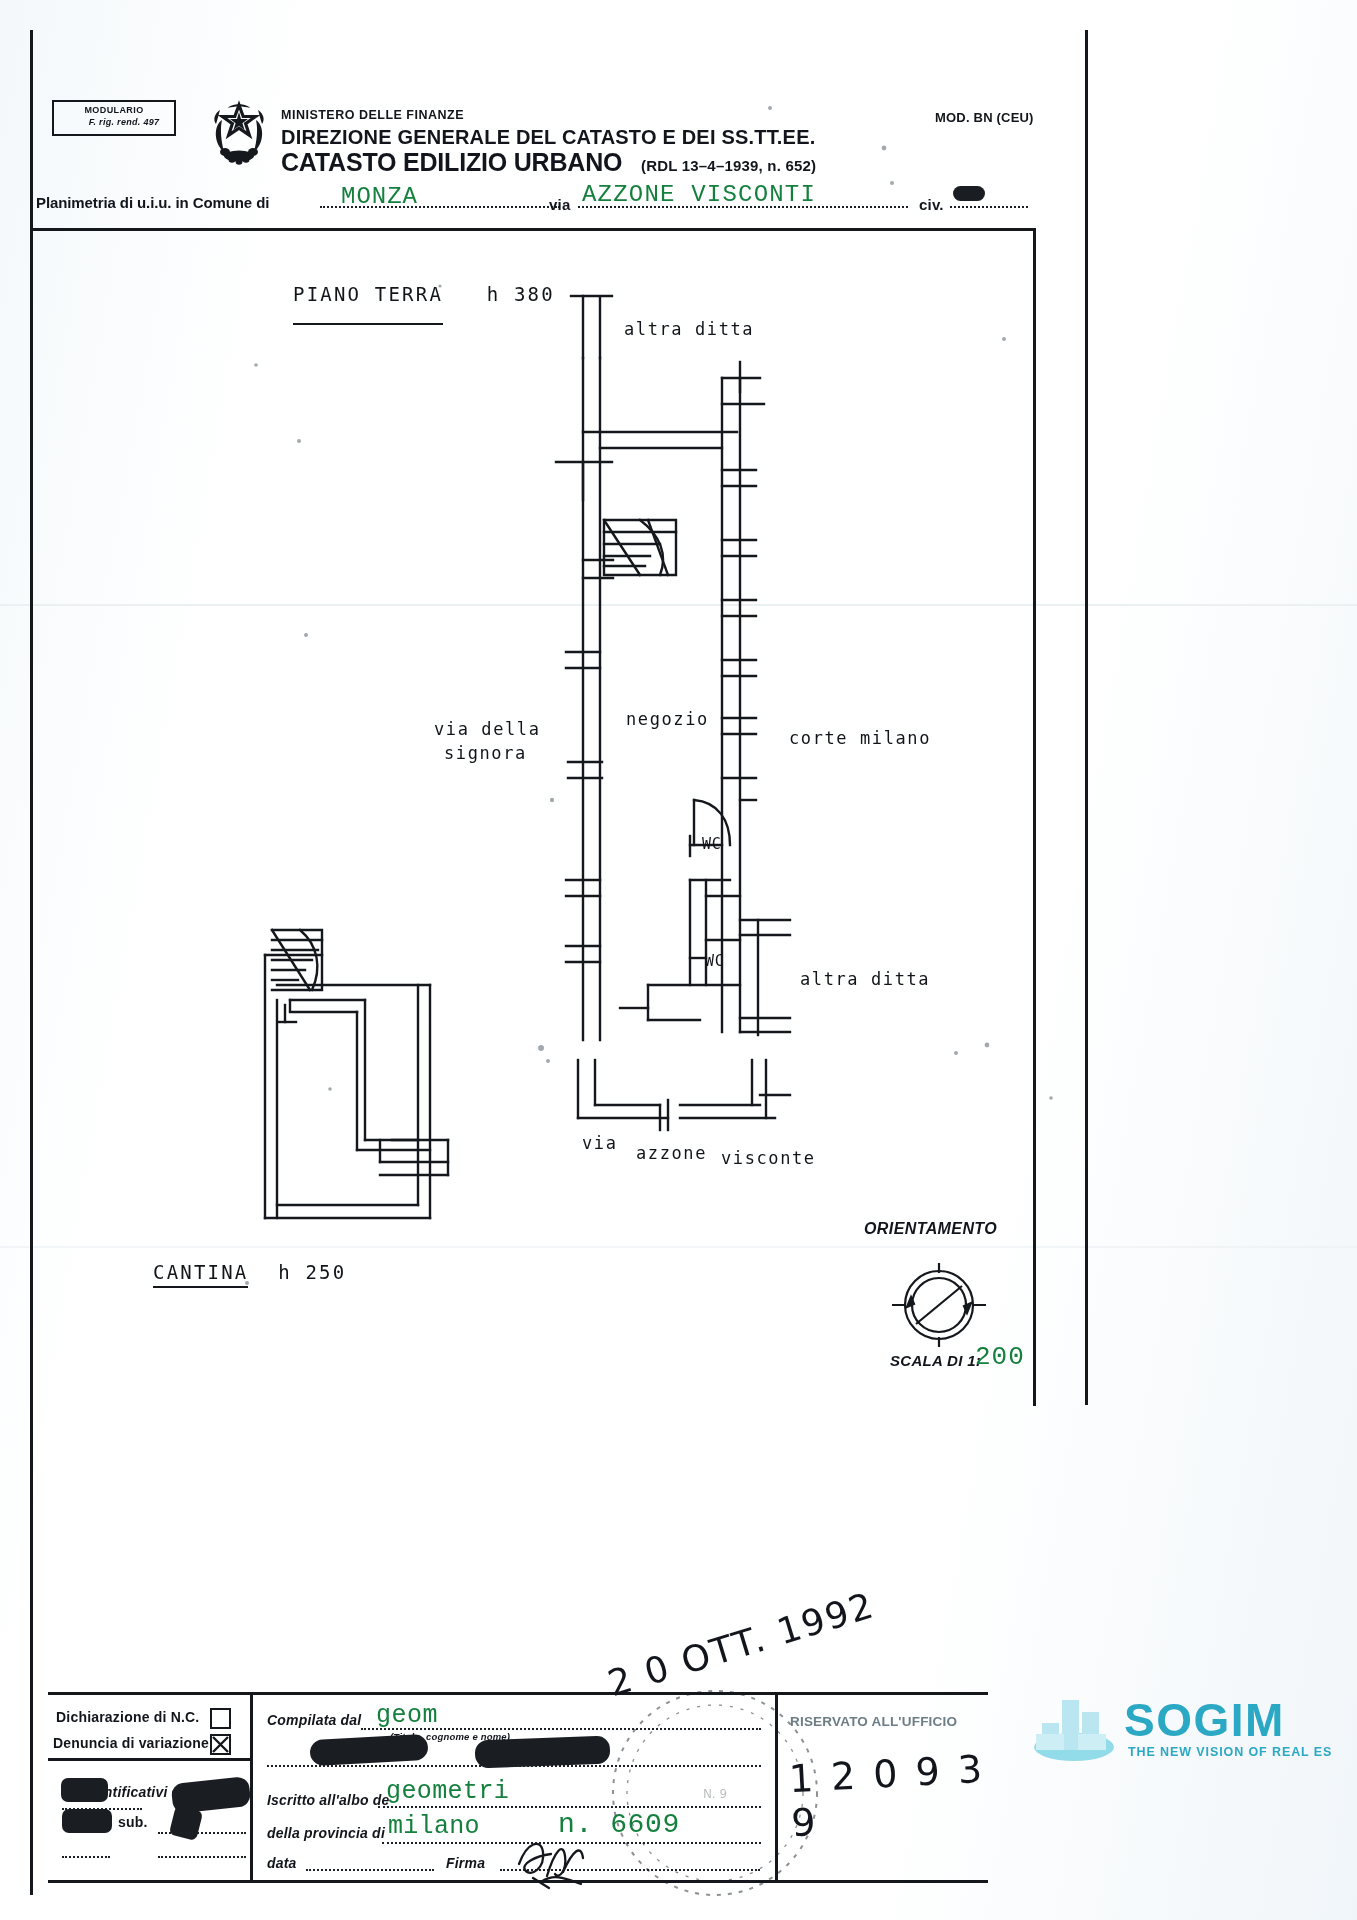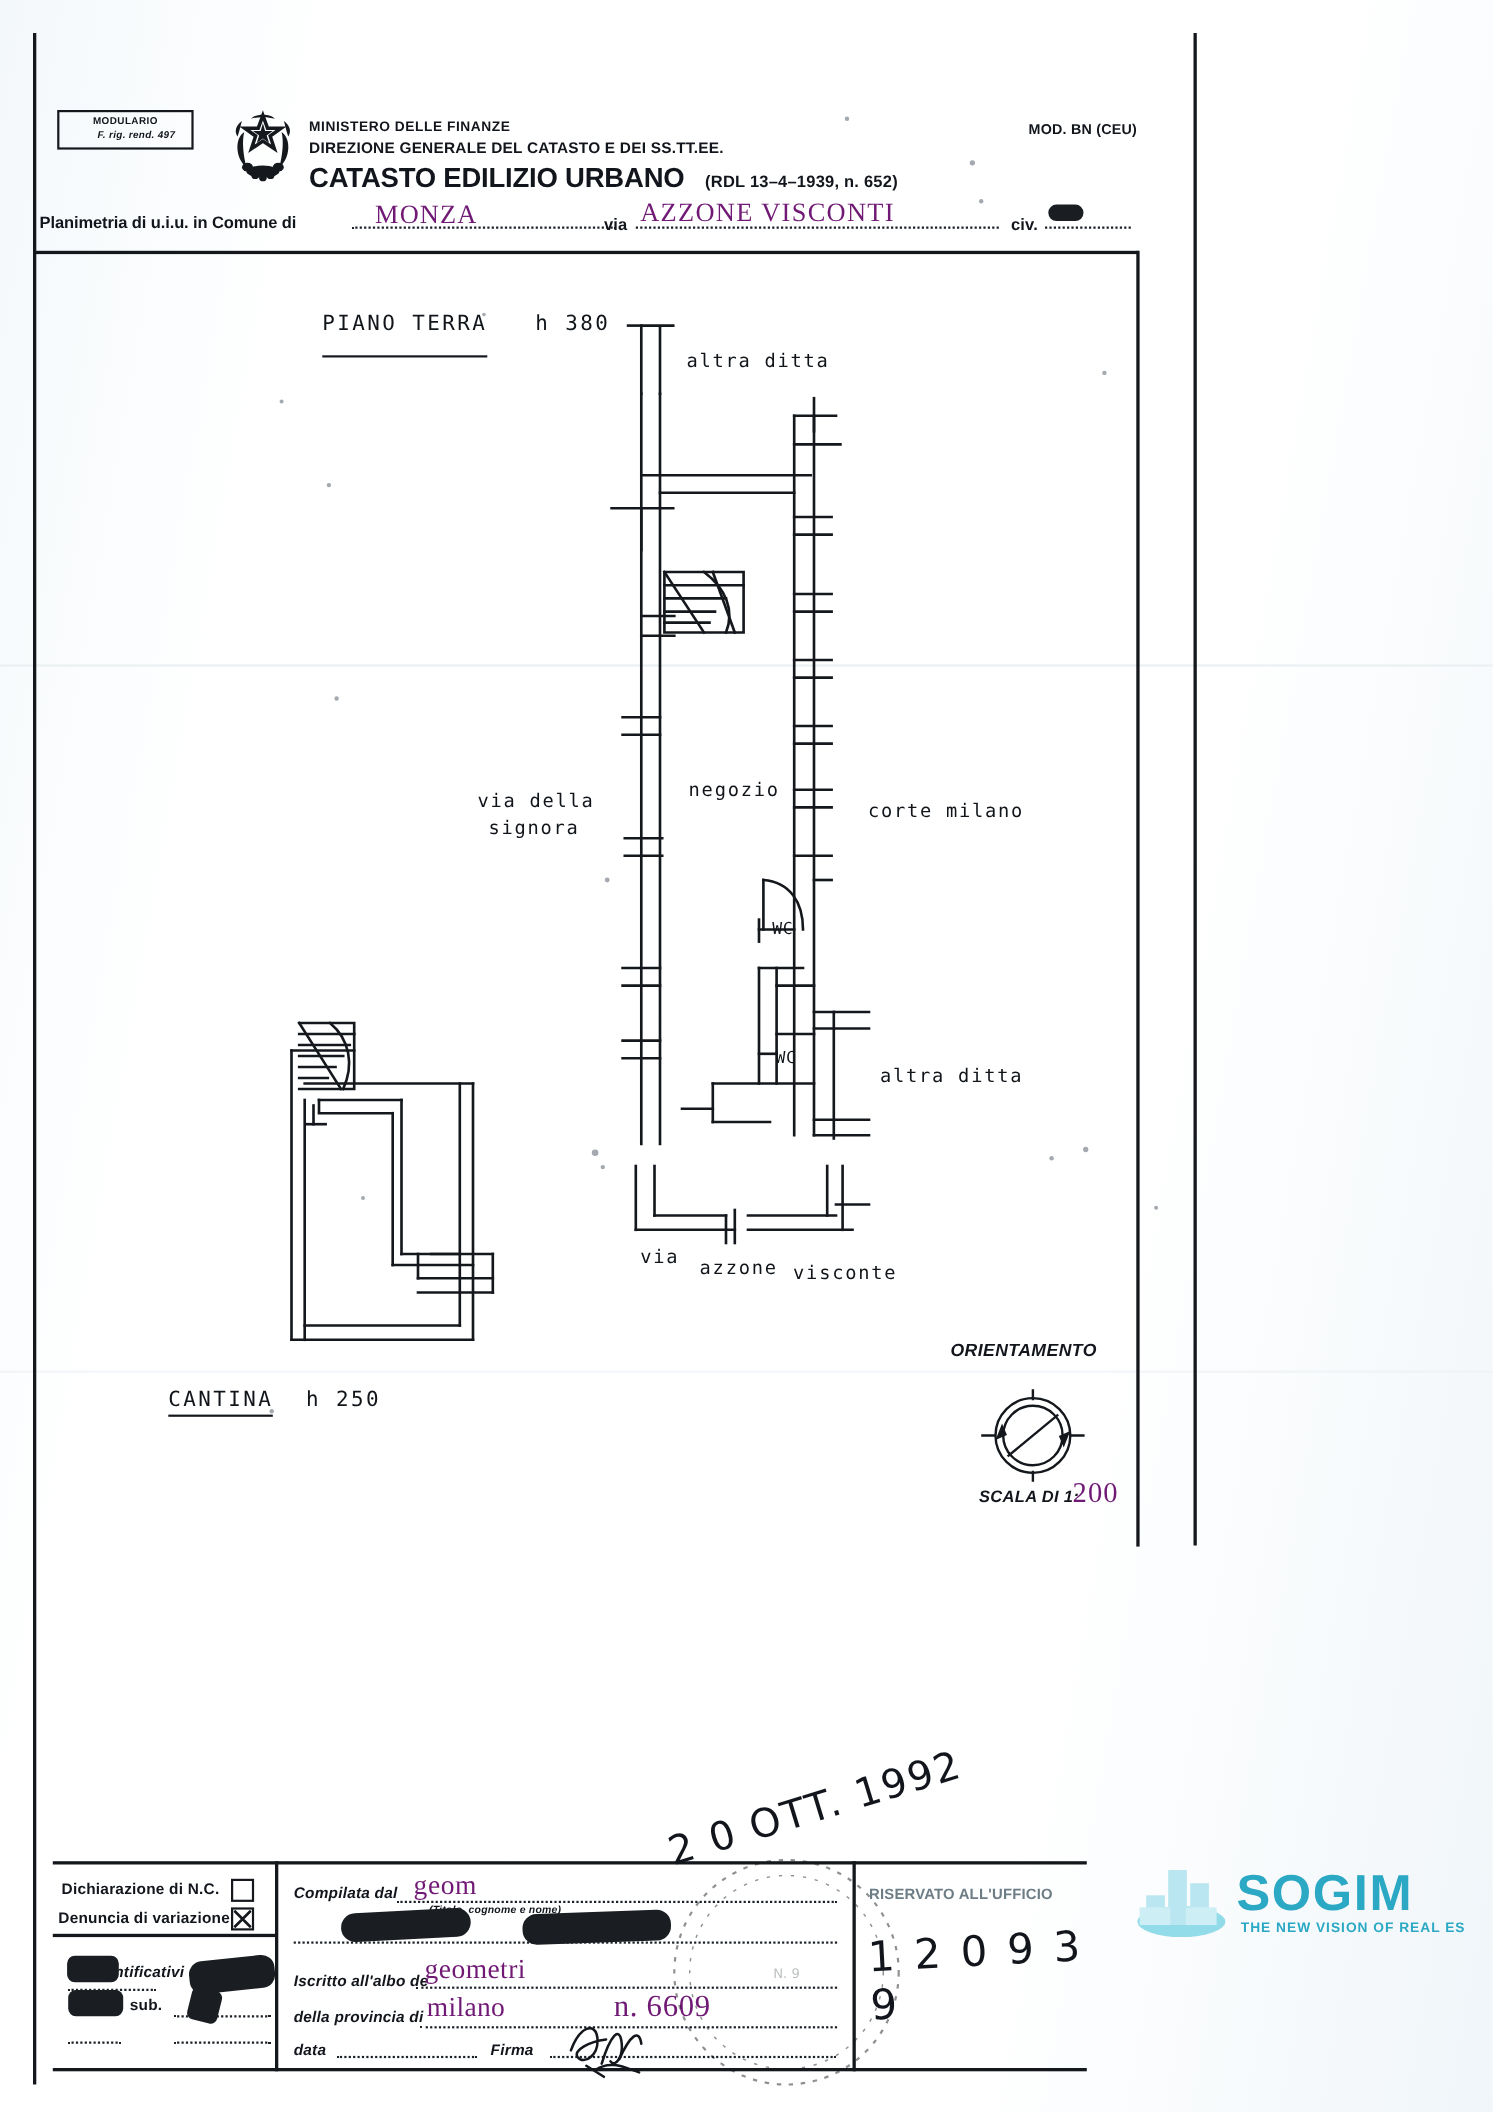--- a/index.html
+++ b/index.html
@@ -12,21 +12,21 @@
      background:linear-gradient(100deg,#f2f7fa 0%,#ffffff 18%,#ffffff 72%,#eef4f8 100%);
      opacity:.85;pointer-events:none;}
   .fold{position:absolute;left:0;width:100%;height:2px;background:#e9eef2;opacity:.9;}
 
   
   .vline{position:absolute;background:#14181d;}
   .hline{position:absolute;background:#14181d;}
 
   
   .print{font-family:"Liberation Sans",sans-serif;font-weight:bold;letter-spacing:.2px;}
-  .hand{font-family:Liberation Serif, serif;font-weight:400;color:#701a75;}
+  .hand{font-family:Liberation Mono, monospace;font-weight:400;color:#15803d;}
   .ital{font-style:italic;font-weight:bold;}
 
   .lbl{position:absolute;white-space:nowrap;}
 
   
   #modulario{position:absolute;left:52px;top:100px;width:120px;height:32px;
     border:2px solid #14181d;border-right-width:2px;}
   #modulario .m1{position:absolute;left:0;right:0;top:3px;text-align:center;
     font-size:9px;font-weight:bold;letter-spacing:.4px;}
   #modulario .m2{position:absolute;left:0;right:0;top:15px;text-align:center;
@@ -83,21 +83,21 @@
         <ellipse cx="45" cy="52" rx="5" ry="4"></ellipse>
         <ellipse cx="24" cy="60" rx="3.4" ry="2.8"></ellipse>
         <ellipse cx="38" cy="60" rx="3.4" ry="2.8"></ellipse>
         <ellipse cx="31" cy="62" rx="3.4" ry="2.8"></ellipse>
         <path d="M20 8 C24 3, 38 3, 42 8 C36 6, 26 6, 20 8 Z"></path>
       </g>
     </svg>
   </div>
 
   <div class="lbl print" style="left:281px;top:108px;font-size:12.5px;letter-spacing:.5px;">MINISTERO DELLE FINANZE</div>
-  <div class="lbl print" style="left:281px;top:126px;font-size:14px;letter-spacing:.2px;">DIREZIONE GENERALE DEL CATASTO E DEI SS.TT.EE.</div>
+  <div class="lbl print" style="left:281px;top:126px;font-size:20px;letter-spacing:.2px;">DIREZIONE GENERALE DEL CATASTO E DEI SS.TT.EE.</div>
   <div class="lbl print" style="left:281px;top:148px;font-size:25px;letter-spacing:-.2px;">CATASTO EDILIZIO URBANO</div>
   <div class="lbl print" style="left:641px;top:157px;font-size:15px;">(RDL 13–4–1939, n. 652)</div>
   <div class="lbl print" style="left:935px;top:110px;font-size:13px;">MOD. BN (CEU)</div>
 
   <div class="lbl print" style="left:36px;top:194px;font-size:15px;letter-spacing:-.1px;">Planimetria di u.i.u. in Comune di</div>
   <div class="lbl" style="left:320px;top:206px;width:240px;border-bottom:2px dotted #1b2026;"></div>
   <div class="lbl hand" style="left:341px;top:183px;font-size:24px;letter-spacing:1px;">MONZA</div>
 
   <div class="lbl print" style="left:549px;top:196px;font-size:15px;">via</div>
   <div class="lbl" style="left:578px;top:206px;width:330px;border-bottom:2px dotted #1b2026;"></div>

